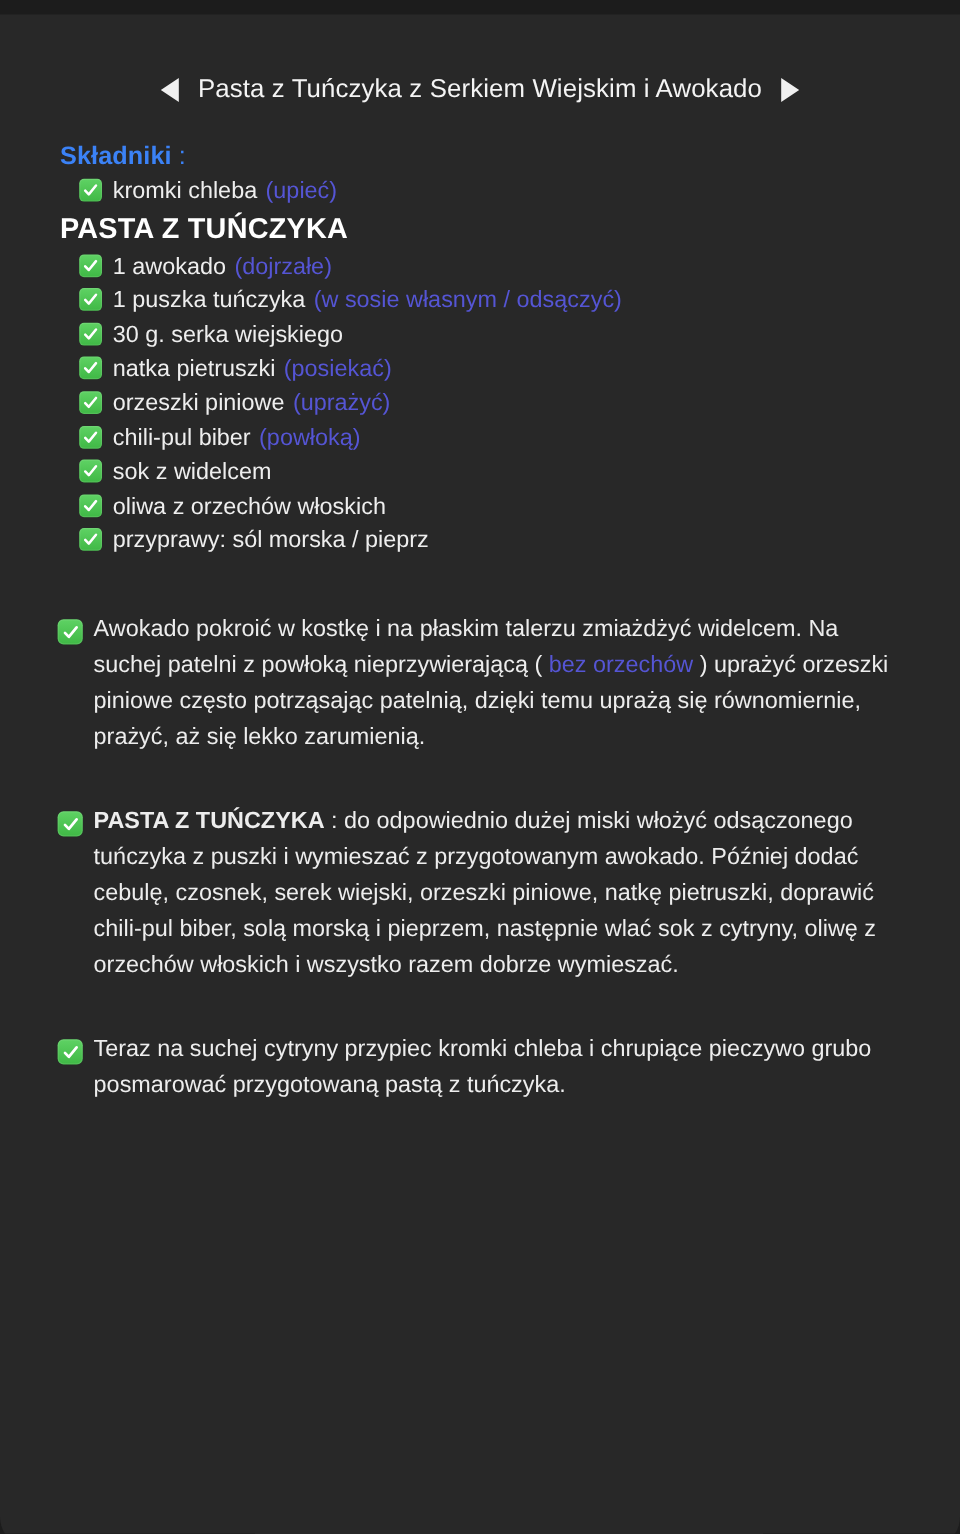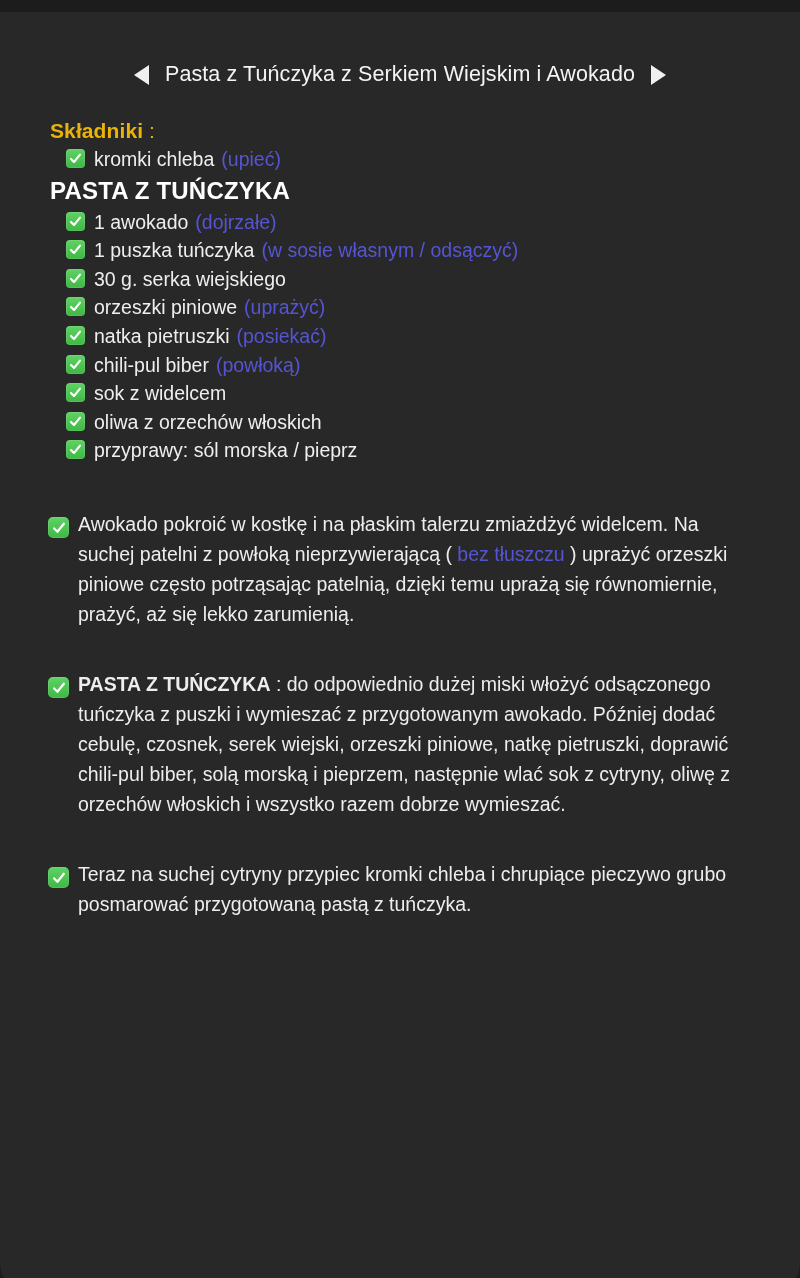--- a/index.html
+++ b/index.html
@@ -57,21 +57,21 @@
   }
 
   
   .content {
     padding: 0 48px 0 48px;
   }
 
   .section-label {
     font-size: 21px;
     font-weight: 700;
-    color: #eab308;
+    color: #3b82f6;
     margin: 26px 0 2px 2px;
     letter-spacing: 0.1px;
   }
   .section-label .thin {
     font-weight: 400;
   }
 
   .subhead {
     font-size: 24px;
     font-weight: 700;
@@ -204,30 +204,30 @@
         </span>
         <span class="ing-text"><span>30 g. serka wiejskiego</span><span class="note"></span></span>
       </li>
 
       <li class="ing-item">
         <span class="check">
           <svg width="13" height="13" viewBox="0 0 13 13" aria-hidden="true">
               <path d="M2 6.9 L5 10 L11 2.6" fill="none" stroke="#ffffff" stroke-width="2.1" stroke-linecap="round" stroke-linejoin="round"></path>
             </svg>
         </span>
+        <span class="ing-text"><span>natka pietruszki</span><span class="note">(posiekać)</span></span>
+      </li>
+
+      <li class="ing-item">
+        <span class="check">
+          <svg width="13" height="13" viewBox="0 0 13 13" aria-hidden="true">
+              <path d="M2 6.9 L5 10 L11 2.6" fill="none" stroke="#ffffff" stroke-width="2.1" stroke-linecap="round" stroke-linejoin="round"></path>
+            </svg>
+        </span>
         <span class="ing-text"><span>orzeszki piniowe</span><span class="note">(uprażyć)</span></span>
-      </li>
-
-      <li class="ing-item">
-        <span class="check">
-          <svg width="13" height="13" viewBox="0 0 13 13" aria-hidden="true">
-              <path d="M2 6.9 L5 10 L11 2.6" fill="none" stroke="#ffffff" stroke-width="2.1" stroke-linecap="round" stroke-linejoin="round"></path>
-            </svg>
-        </span>
-        <span class="ing-text"><span>natka pietruszki</span><span class="note">(posiekać)</span></span>
       </li>
 
       <li class="ing-item">
         <span class="check">
           <svg width="13" height="13" viewBox="0 0 13 13" aria-hidden="true">
               <path d="M2 6.9 L5 10 L11 2.6" fill="none" stroke="#ffffff" stroke-width="2.1" stroke-linecap="round" stroke-linejoin="round"></path>
             </svg>
         </span>
         <span class="ing-text"><span>chili-pul biber</span><span class="note">(powłoką)</span></span>
       </li>
@@ -259,21 +259,21 @@
         <span class="ing-text"><span>przyprawy:  sól morska / pieprz</span><span class="note"></span></span>
       </li>
 
     </ul>
 
     <p class="para para-gap-1">
       <span class="check big">
         <svg width="14" height="14" viewBox="0 0 13 13" aria-hidden="true">
             <path d="M2 6.9 L5 10 L11 2.6" fill="none" stroke="#ffffff" stroke-width="2.1" stroke-linecap="round" stroke-linejoin="round"></path>
           </svg>
-      </span><span>Awokado pokroić w kostkę i na płaskim talerzu zmiażdżyć widelcem. Na suchej patelni z powłoką nieprzywierającą ( </span><span class="inline-note">bez tłuszczu</span><span> ) uprażyć orzeszki piniowe często potrząsając patelnią, dzięki temu uprażą się równomiernie, prażyć, aż się lekko zarumienią.</span>
+      </span><span>Awokado pokroić w kostkę i na płaskim talerzu zmiażdżyć widelcem. Na suchej patelni z powłoką nieprzywierającą ( </span><span class="inline-note">bez orzechów</span><span> ) uprażyć orzeszki piniowe często potrząsając patelnią, dzięki temu uprażą się równomiernie, prażyć, aż się lekko zarumienią.</span>
     </p>
 
     <p class="para para-gap-2">
       <span class="check big">
         <svg width="14" height="14" viewBox="0 0 13 13" aria-hidden="true">
             <path d="M2 6.9 L5 10 L11 2.6" fill="none" stroke="#ffffff" stroke-width="2.1" stroke-linecap="round" stroke-linejoin="round"></path>
           </svg>
       </span><span class="bold">PASTA Z TUŃCZYKA</span><span> :  do odpowiednio dużej miski włożyć odsączonego tuńczyka z puszki i wymieszać z przygotowanym awokado. Później dodać cebulę, czosnek, serek wiejski, orzeszki piniowe, natkę pietruszki, doprawić chili-pul biber, solą morską i pieprzem, następnie wlać sok z cytryny, oliwę z orzechów włoskich i wszystko razem dobrze wymieszać.</span>
     </p>
 

